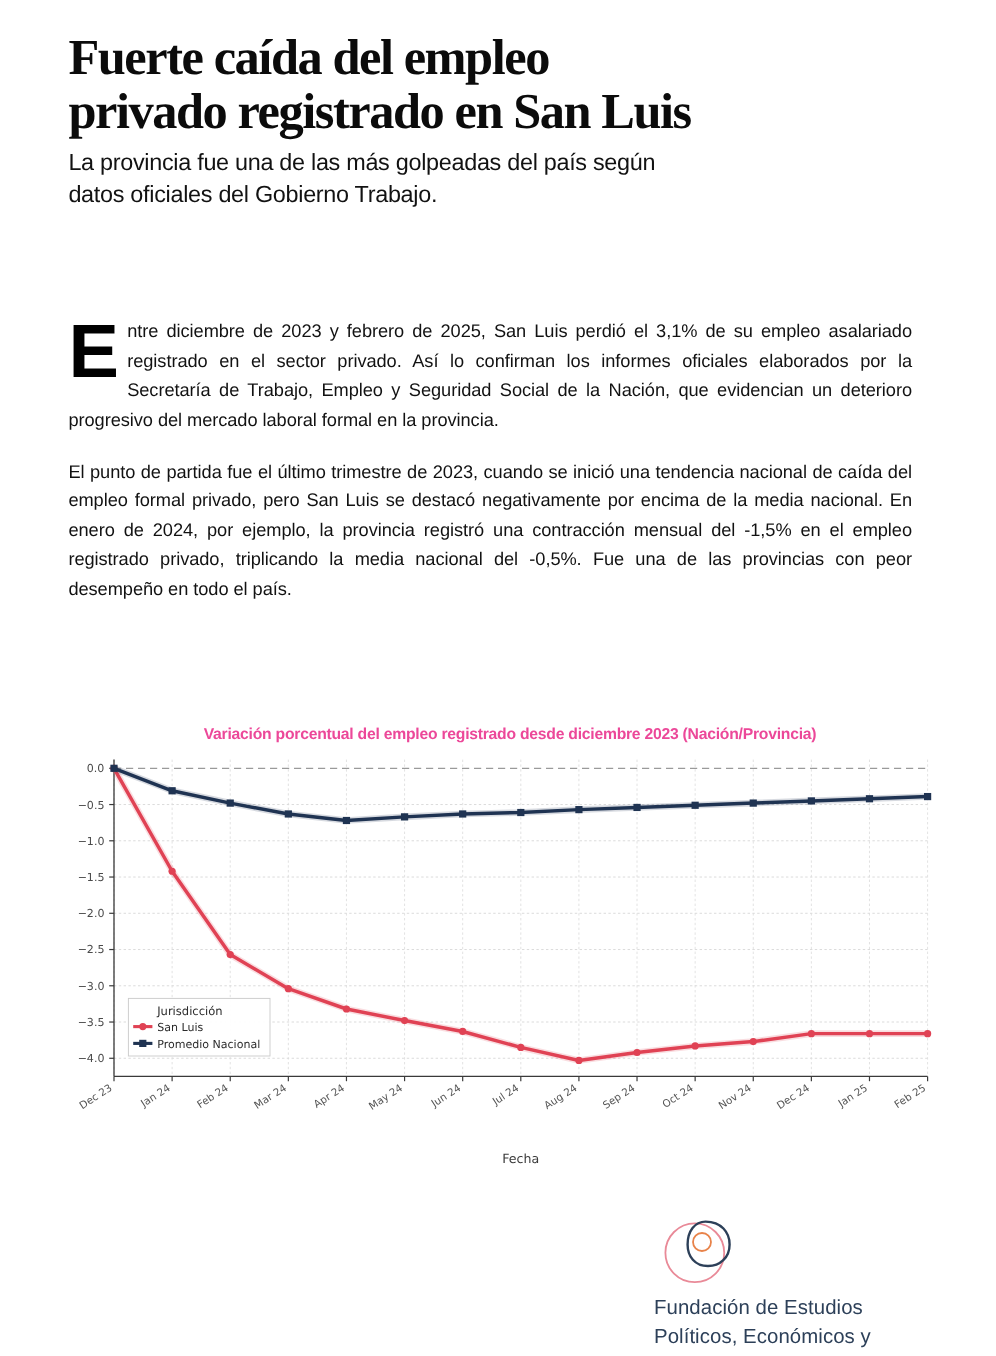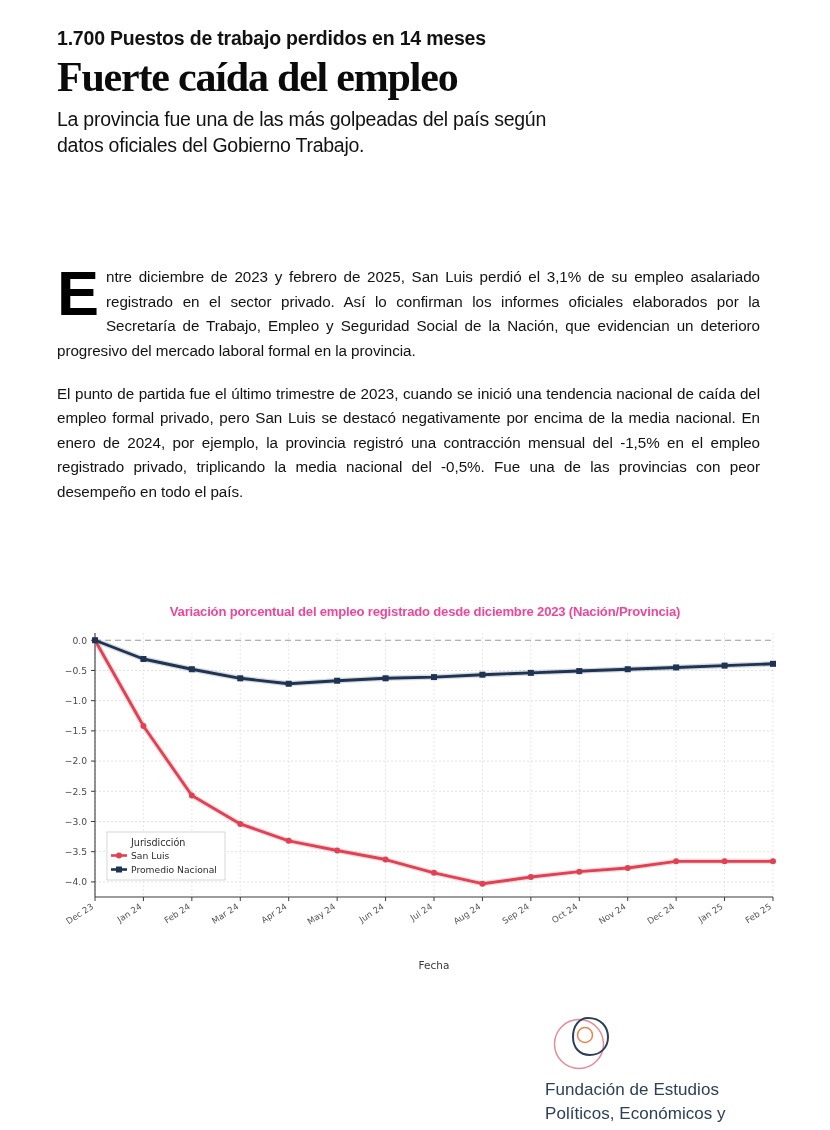--- a/index.html
+++ b/index.html
@@ -103,23 +103,23 @@
     letter-spacing: 0.05px;
   }
   .footer-text .fl1, .footer-text .fl2 { display: block; }
 </style>
 </head>
 <body>
 
 <div class="page">
 
   <div class="header">
-    <div class="kicker">1.700 Puestos de trabajo perdidos en 14 meses</div>
     <h1 class="headline">
       <span class="l1">Fuerte caída del empleo</span>
+      <span class="l2">privado registrado en San Luis</span>
     </h1>
     <div class="standfirst">
       <span class="s1">La provincia fue una de las más golpeadas del país según</span>
       <span class="s2">datos oficiales del Gobierno Trabajo.</span>
     </div>
   </div>
 
   <div class="article">
     <p class="para"><span class="dropcap">E</span><span>ntre diciembre de 2023 y febrero de 2025, San Luis perdió el 3,1% de su empleo asalariado registrado en el sector privado. Así lo confirman los informes oficiales elaborados por la Secretaría de Trabajo, Empleo y Seguridad Social de la Nación, que evidencian un deterioro progresivo del mercado laboral formal en la provincia.</span></p>
     <p class="para">El punto de partida fue el último trimestre de 2023, cuando se inició una tendencia nacional de caída del empleo formal privado, pero San Luis se destacó negativamente por encima de la media nacional. En enero de 2024, por ejemplo, la provincia registró una contracción mensual del -1,5% en el empleo registrado privado, triplicando la media nacional del -0,5%. Fue una de las provincias con peor desempeño en todo el país.</p>

